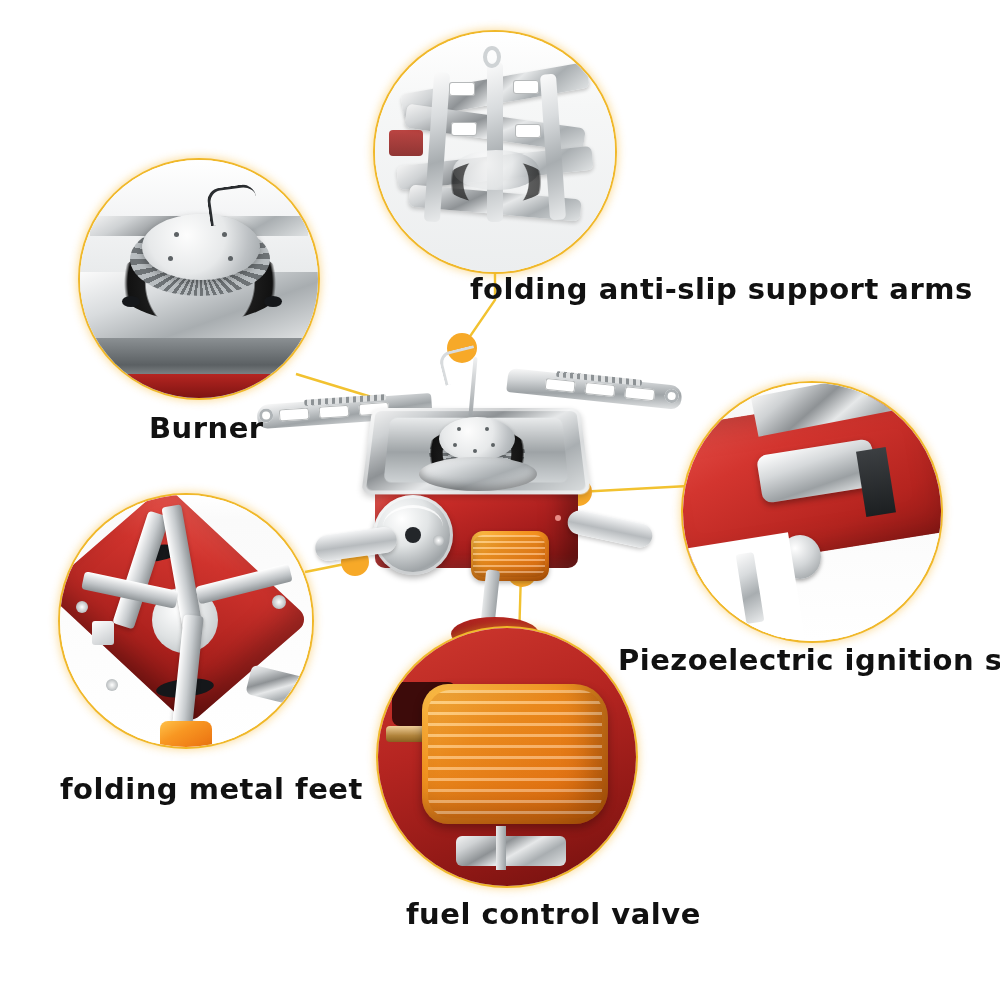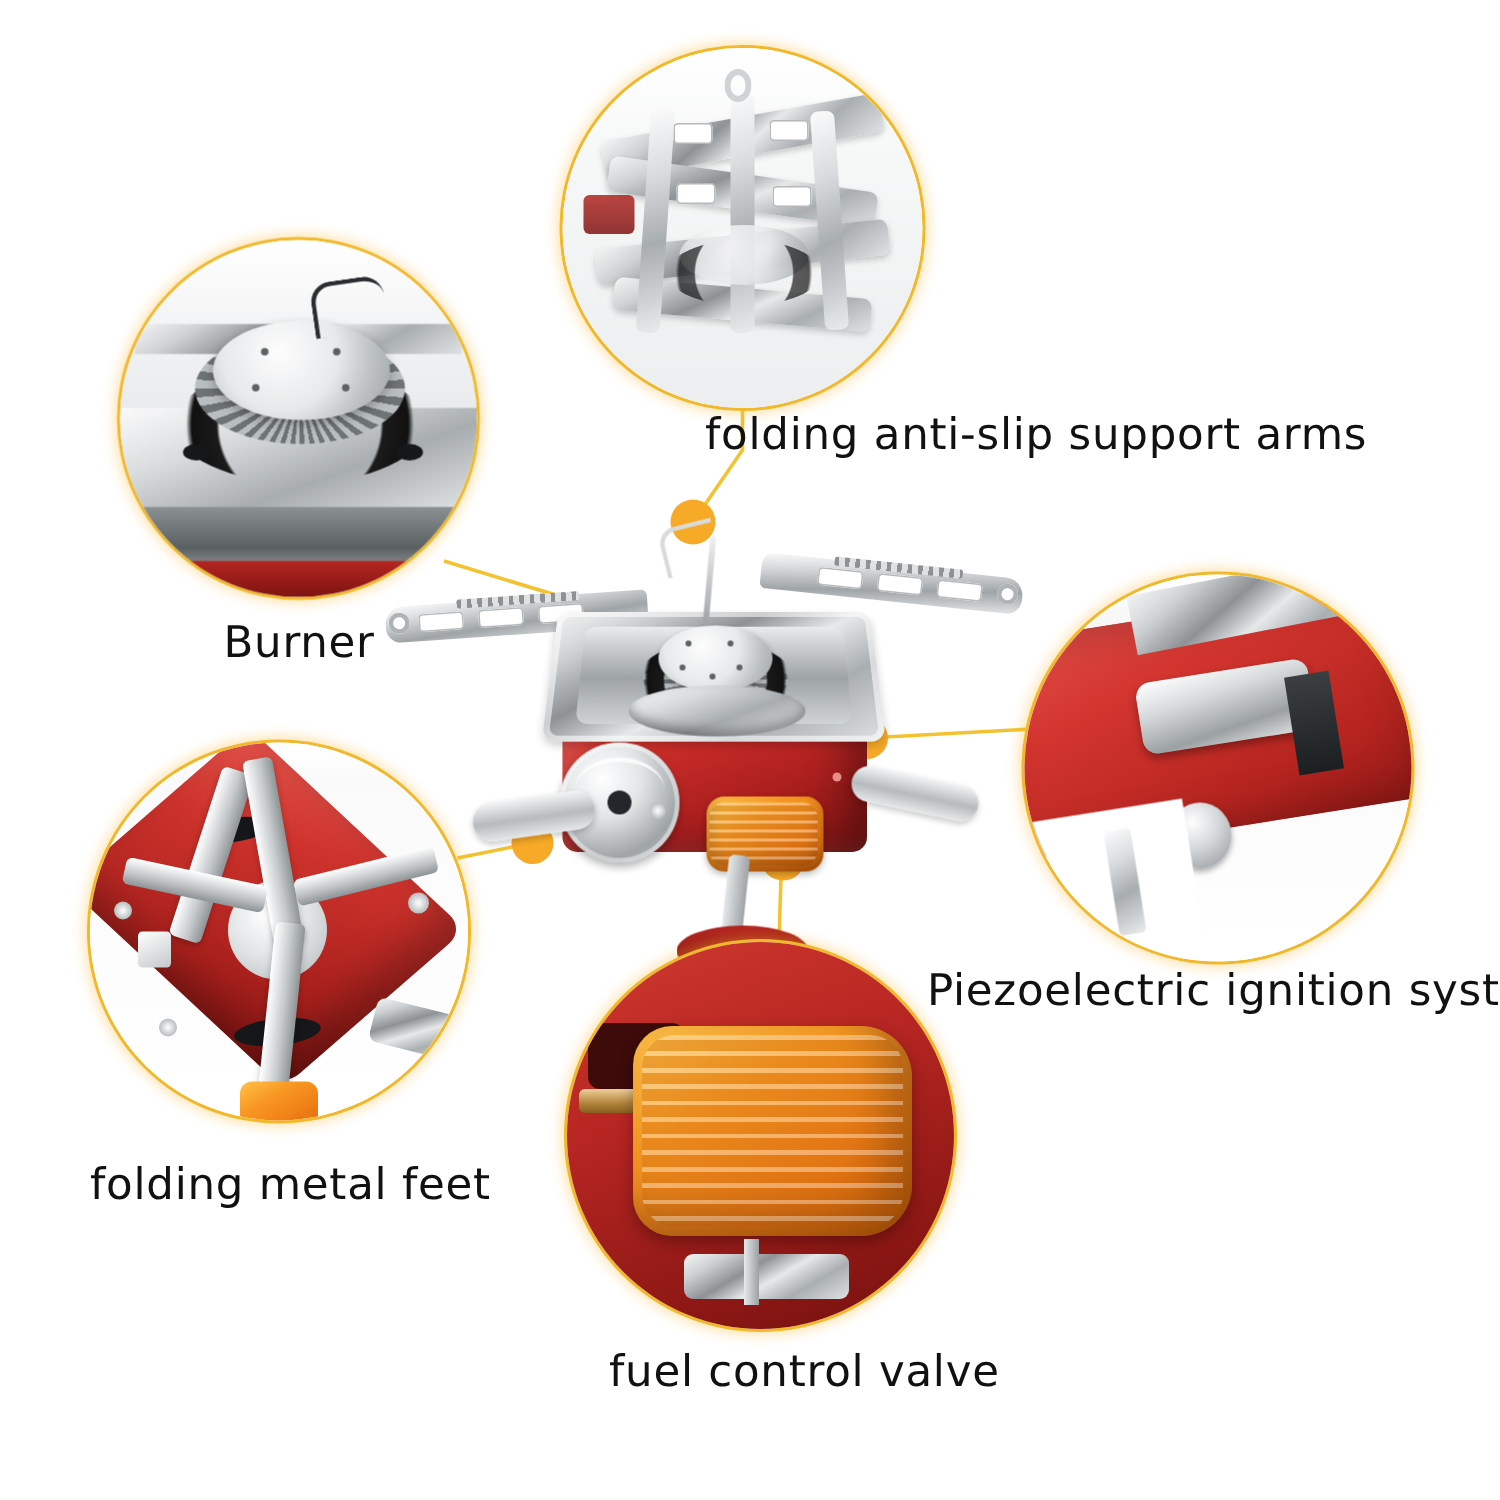--- a/index.html
+++ b/index.html
@@ -27,21 +27,21 @@
     box-shadow: 0 0 0 2px #f0b82a, 0 0 9px 3px rgba(247,180,40,.45);
     background: #ffffff;
   }
   .callout .inner { position: absolute; left: 0; top: 0; width: 100%; height: 100%; }
 
   
   .label {
     position: absolute;
     color: #111111;
     font-family: "DejaVu Sans", sans-serif;
-    font-weight: 400;
+    font-weight: 700;
     letter-spacing: .5px;
     white-space: nowrap;
   }
 
   
   .metal {
     background: linear-gradient(150deg,#f4f4f4 0%,#cfd2d4 18%,#8e9295 38%,#e6e8e9 55%,#a9aeb1 74%,#dfe2e3 100%);
   }
   .metal-soft {
     background: linear-gradient(160deg,#fbfbfb 0%,#d9dcde 30%,#a8adb0 60%,#e9ebec 100%);

